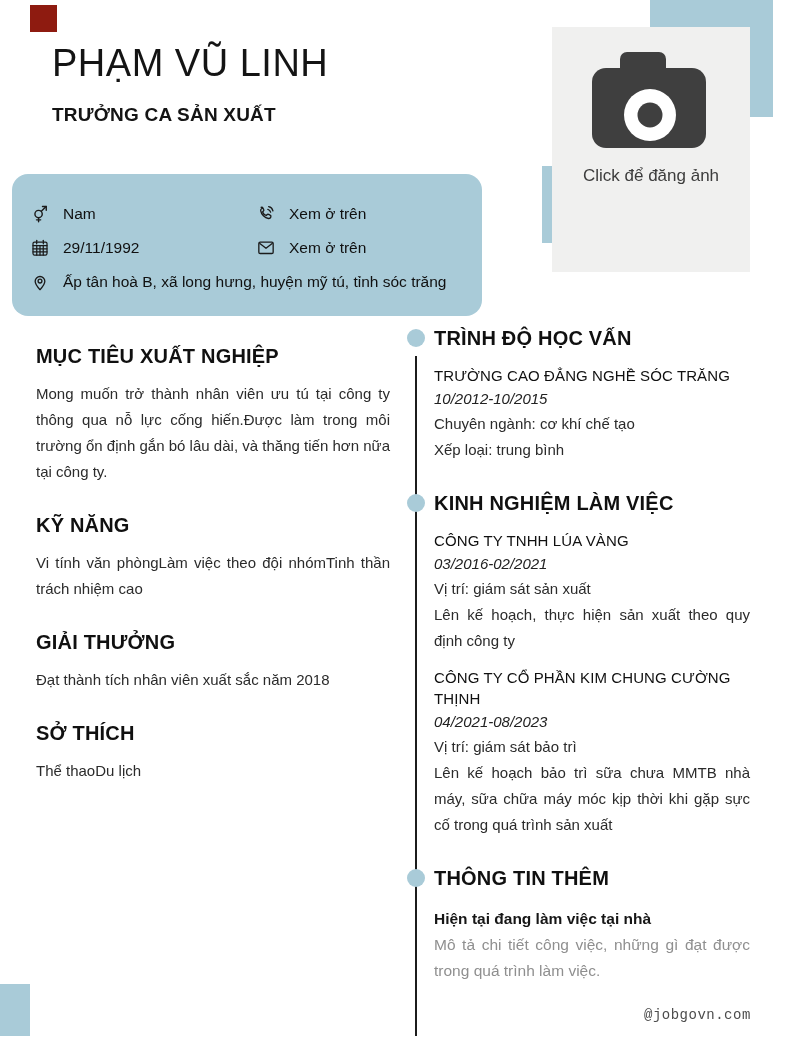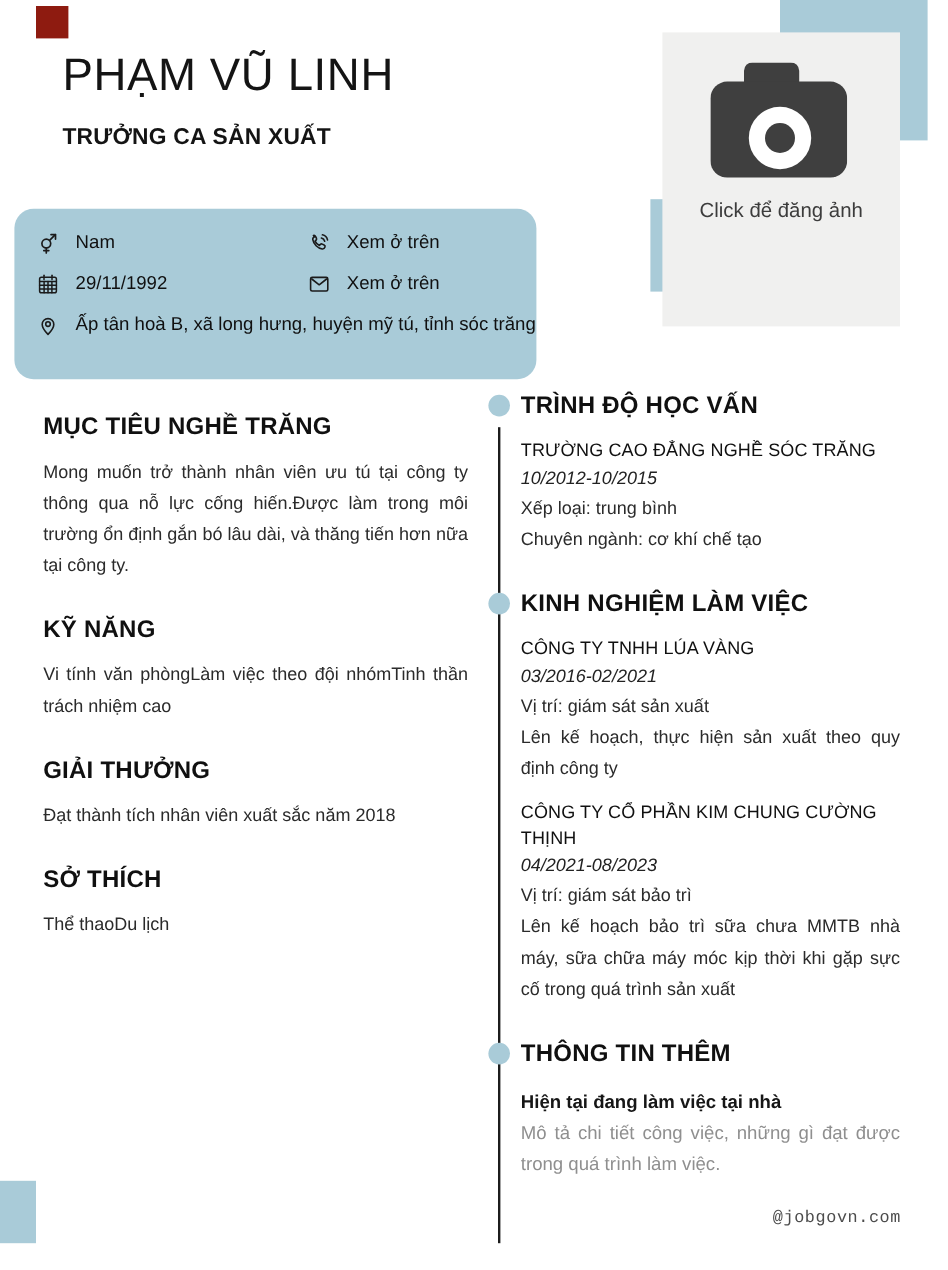--- a/index.html
+++ b/index.html
@@ -27,22 +27,22 @@
 
   
   .photo-blue-tr{position:absolute;left:650px;top:0;width:123px;height:117px;background:var(--accent-blue);}
   .photo-blue-bl{position:absolute;left:542px;top:166px;width:76px;height:77px;background:var(--accent-blue);}
   .photo-box{position:absolute;left:552px;top:27px;width:198px;height:245px;background:var(--photo-bg);cursor:pointer;}
   .camera{position:absolute;left:40px;top:25px;width:114px;height:100px;}
   .photo-caption{position:absolute;left:0;top:139px;width:100%;text-align:center;font-size:17px;color:#3c3c3c;}
 
   
   .info-box{
-    position:absolute;left:12px;top:174px;width:435px;height:142px;
-    background:var(--accent-blue);border-radius:16px;padding:19px 16px 18px 18px;
+    position:absolute;left:12px;top:174px;width:470px;height:142px;
+    background:var(--accent-blue);border-radius:16px;padding:30px 16px 18px 18px;
   }
   .info-row{display:flex;align-items:center;margin-bottom:14px;}
   .info-cell{display:flex;align-items:center;gap:13px;}
   .info-cell.c1{width:226px;}
   .info-cell .txt{font-size:15.5px;color:#101010;white-space:nowrap;}
   .ic{width:20px;height:20px;flex:0 0 20px;color:#1b1b1b;}
   .ic svg{width:20px;height:20px;display:block;}
 
   
   .left-col{position:absolute;left:36px;top:342px;width:354px;}
@@ -152,21 +152,21 @@
           </svg>
         </span>
         <span class="txt">Ấp tân hoà B, xã long hưng, huyện mỹ tú, tỉnh sóc trăng</span>
       </div>
     </div>
   </div>
 
   <div class="timeline"></div>
 
   <div class="left-col">
-    <div class="sec-title">MỤC TIÊU NGHỀ TRĂNG</div>
+    <div class="sec-title">MỤC TIÊU XUẤT NGHIỆP</div>
     <div class="sec-body">Mong muốn trở thành nhân viên ưu tú tại công ty thông qua nỗ lực cống hiến.Được làm trong môi trường ổn định gắn bó lâu dài, và thăng tiến hơn nữa tại công ty.</div>
 
     <div class="sec-title">KỸ NĂNG</div>
     <div class="sec-body">Vi tính văn phòngLàm việc theo đội nhómTinh thần trách nhiệm cao</div>
 
     <div class="sec-title">GIẢI THƯỞNG</div>
     <div class="sec-body">Đạt thành tích nhân viên xuất sắc năm 2018</div>
 
     <div class="sec-title">SỞ THÍCH</div>
     <div class="sec-body">Thể thaoDu lịch</div>
@@ -175,22 +175,22 @@
   <div class="right-col">
 
     <div class="r-sec">
       <div class="sec-title">
         <span class="bullet"></span>
         <span>TRÌNH ĐỘ HỌC VẤN</span>
       </div>
       <div class="entry">
         <div class="org">TRƯỜNG CAO ĐẲNG NGHỀ SÓC TRĂNG</div>
         <div class="date">10/2012-10/2015</div>
+        <p>Chuyên ngành: cơ khí chế tạo</p>
         <p>Xếp loại: trung bình</p>
-        <p>Chuyên ngành: cơ khí chế tạo</p>
       </div>
     </div>
 
     <div class="r-sec">
       <div class="sec-title">
         <span class="bullet"></span>
         <span>KINH NGHIỆM LÀM VIỆC</span>
       </div>
       <div class="entry">
         <div class="org">CÔNG TY TNHH LÚA VÀNG</div>

